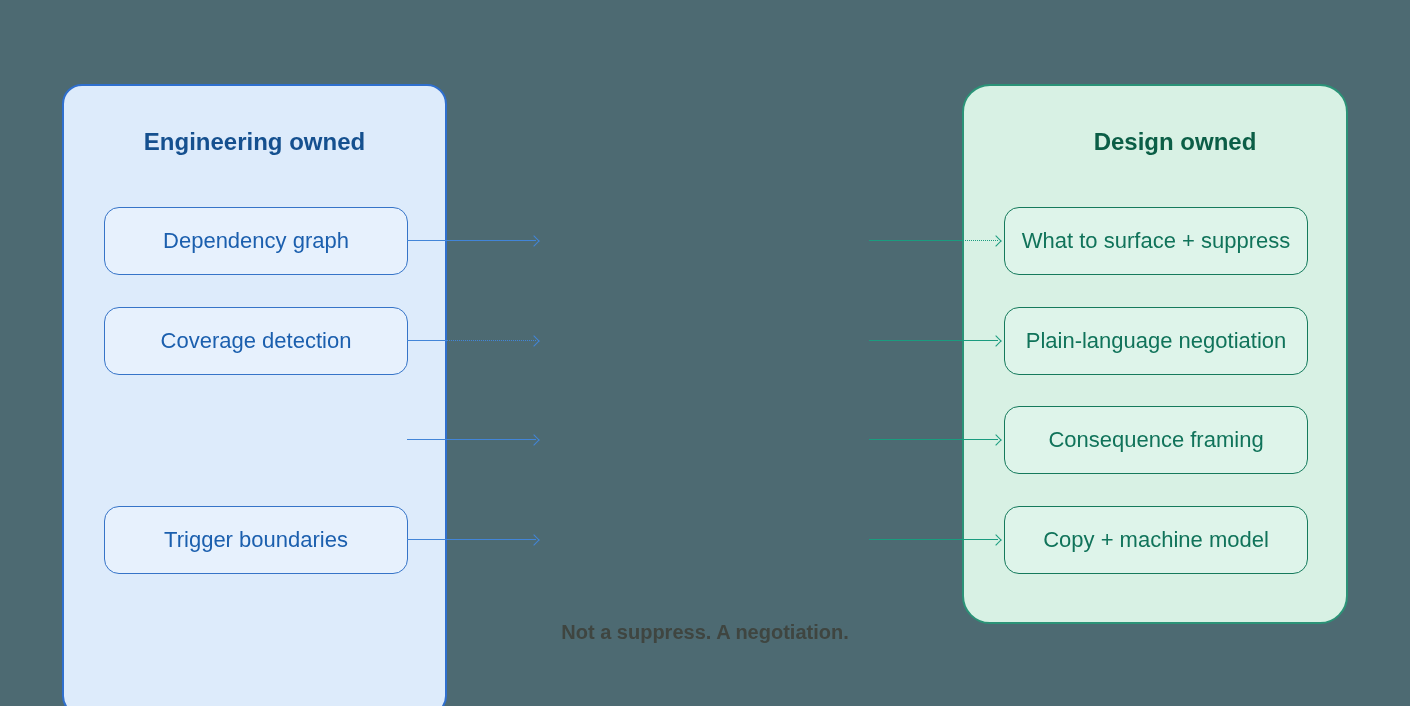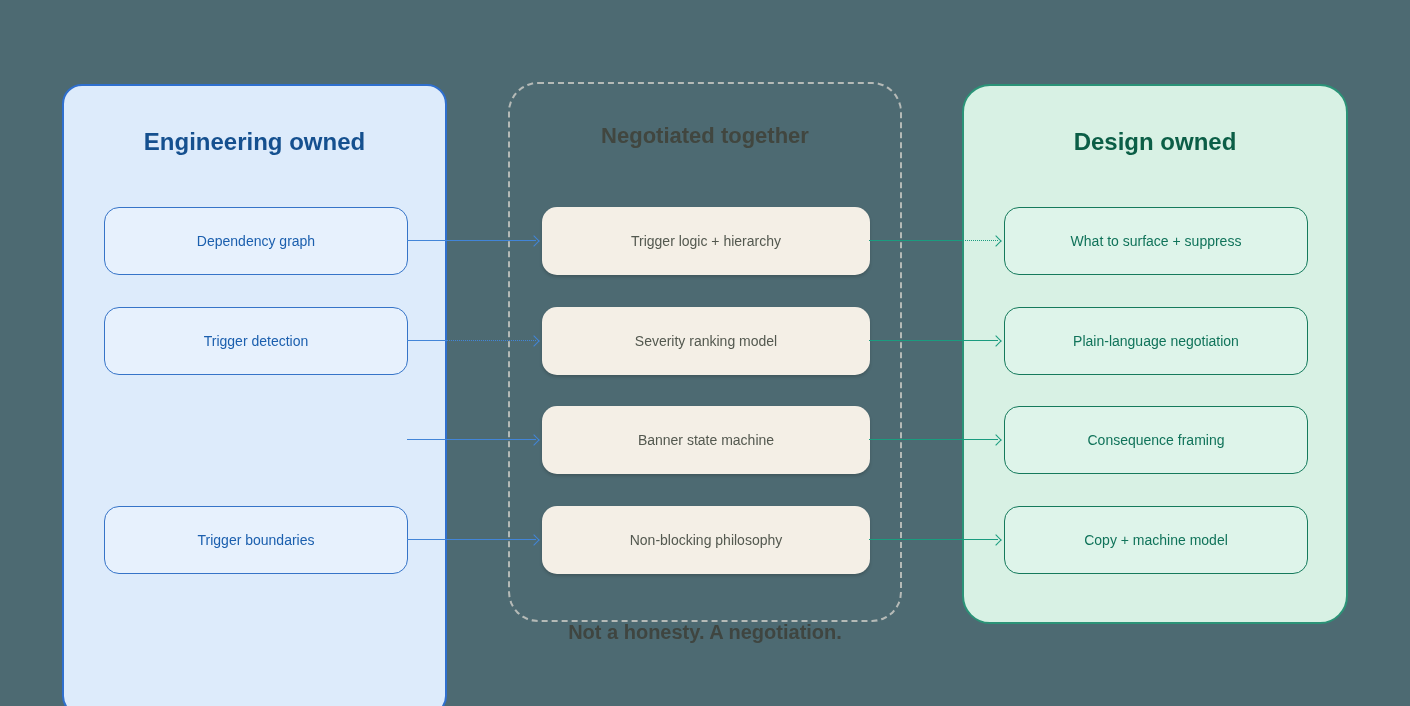--- a/index.html
+++ b/index.html
@@ -32,26 +32,26 @@
     border:2px solid var(--panel-des-border,#2b9377);
     border-radius:28px;
   }
   .panel-title{
     position:absolute;left:0;width:100%;
     text-align:center;font-size:24px;font-weight:700;
     line-height:30px;white-space:nowrap;
   }
   .panel-eng .panel-title{top:41px;color:var(--title-eng,#15508f);}
   .panel-neg .panel-title{top:37px;color:var(--title-neg,#41463f);font-size:22px;font-weight:600;}
-  .panel-des .panel-title{top:41px;color:var(--title-des,#0b5e46);}
+  .panel-des .panel-title{top:41px;color:var(--title-des,#0b5e46);padding-left:20px;}
   .node{
     position:absolute;box-sizing:border-box;
     height:68px;border-radius:15px;
     display:flex;align-items:center;justify-content:center;
-    font-size:14px;white-space:nowrap;
+    font-size:22px;white-space:nowrap;
   }
   .panel-eng .node{
     left:40px;width:304px;
     background:var(--node-eng-bg,#e7f1fd);
     border:1px solid var(--node-eng-border,#3674c8);
     color:var(--node-eng-text,#1b5fae);
   }
   .panel-neg .node{
     left:32px;width:328px;
     background:var(--node-neg-bg,#f4efe6);
@@ -88,31 +88,24 @@
   }
 </style>
 </head>
 <body>
 
 <div class="canvas">
 
   <div class="panel panel-eng">
     <div class="panel-title">Engineering owned</div>
     <div class="node row-0">Dependency graph</div>
-    <div class="node row-1">Trigger detection</div>
+    <div class="node row-1">Coverage detection</div>
     <div class="node row-3">Trigger boundaries</div>
   </div>
 
-  <div class="panel panel-neg">
-    <div class="panel-title">Negotiated together</div>
-    <div class="node row-0">Trigger logic + hierarchy</div>
-    <div class="node row-1">Severity ranking model</div>
-    <div class="node row-2">Banner state machine</div>
-    <div class="node row-3">Non-blocking philosophy</div>
-  </div>
 
   <div class="panel panel-des">
     <div class="panel-title">Design owned</div>
     <div class="node row-0">What to surface + suppress</div>
     <div class="node row-1">Plain-language negotiation</div>
     <div class="node row-2">Consequence framing</div>
     <div class="node row-3">Copy + machine model</div>
   </div>
 
   <div class="conn blue arrow" style="left:407px;top:240px;width:129px"></div>
@@ -120,14 +113,14 @@
   <div class="conn blue dotted arrow" style="left:447px;top:340px;width:89px"></div>
   <div class="conn blue arrow" style="left:407px;top:439px;width:129px"></div>
   <div class="conn blue arrow" style="left:407px;top:539px;width:129px"></div>
 
   <div class="conn teal" style="left:869px;top:240px;width:93px"></div>
   <div class="conn teal dotted arrow" style="left:962px;top:240px;width:36px"></div>
   <div class="conn teal arrow" style="left:869px;top:340px;width:129px"></div>
   <div class="conn teal arrow" style="left:869px;top:439px;width:129px"></div>
   <div class="conn teal arrow" style="left:869px;top:539px;width:129px"></div>
 
-  <div class="caption">Not a honesty. A negotiation.</div>
+  <div class="caption">Not a suppress. A negotiation.</div>
 </div>
 
 </body></html>

